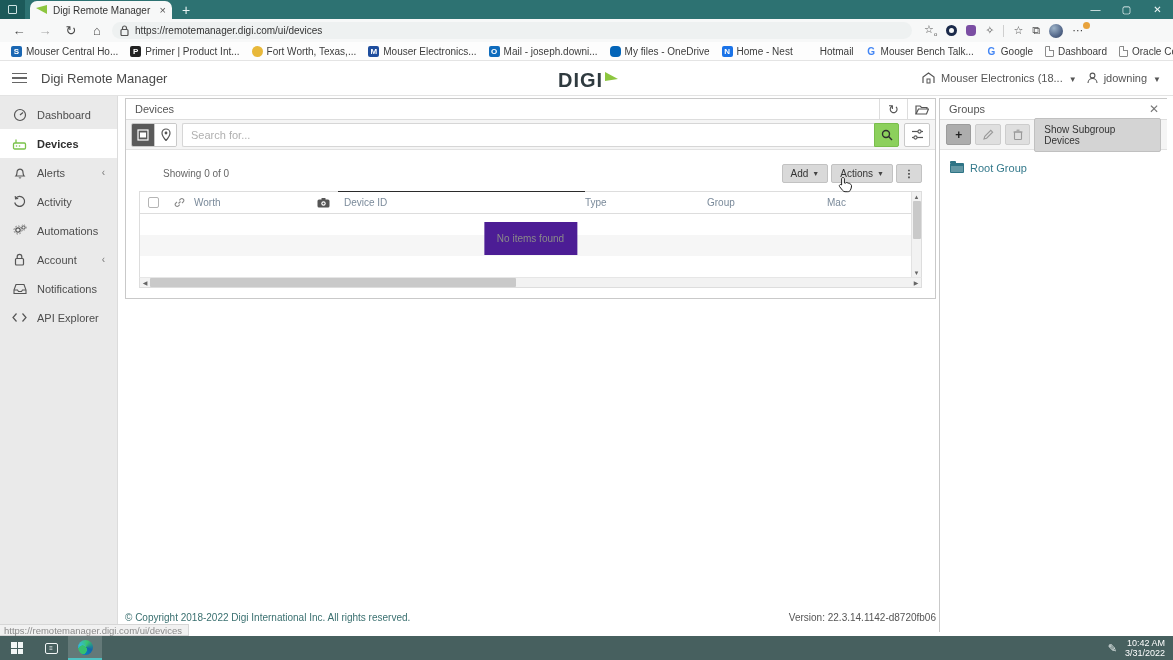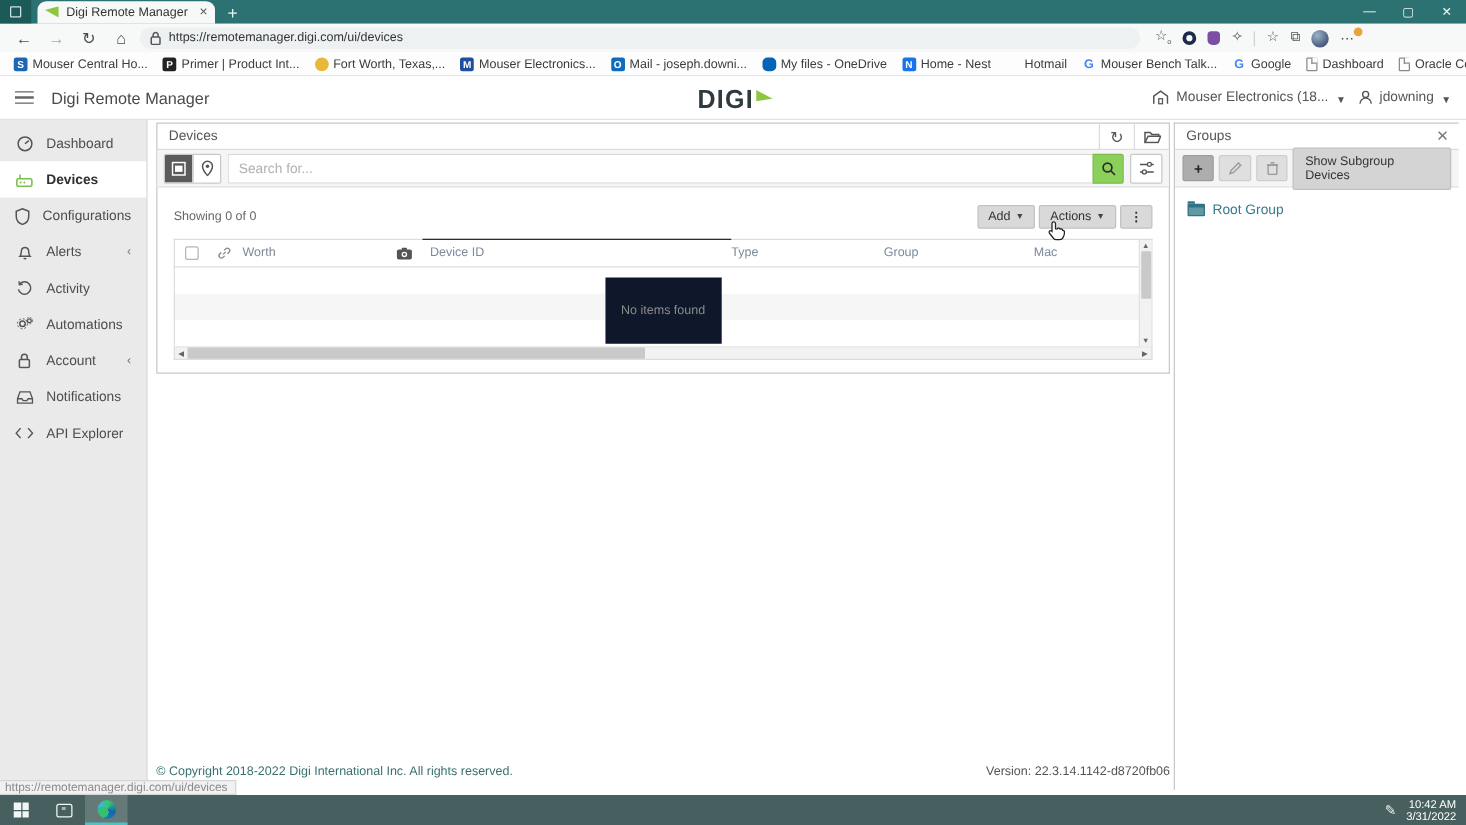--- a/index.html
+++ b/index.html
@@ -82,41 +82,41 @@
   .segbtn.on { background:#5a5a5a; color:#fff; }
   .segbtn + .segbtn { border-left:1px solid #c9c9c9; }
   .searchwrap { flex:1; display:flex; height:24px; }
   .searchinput { flex:1; border:1px solid #d6d6d6; border-right:none; border-radius:2px 0 0 2px; padding:0 8px; font-size:11px; color:#333; background:#fff; outline:none; font-family:"Liberation Sans",sans-serif; }
   .searchinput::placeholder { color:#b0b0b0; }
   .searchbtn { width:25px; height:24px; background:#8cd05c; border:1px solid #79bd4c; border-radius:0 2px 2px 0; display:flex; align-items:center; justify-content:center; color:#2e2e2e; }
   .advbtn { width:26px; height:24px; background:#fff; border:1px solid #c9c9c9; border-radius:2px; margin-left:5px; display:flex; align-items:center; justify-content:center; color:#555; }
 
   .dev-content { padding:8px 13px 10px; }
   .showrow { display:flex; align-items:center; margin:6px 0 8px; }
-  .showing { font-size:10px; color:#666; }
+  .showing { font-size:10px; color:#666;margin-left:24px; }
   .btngroup { margin-left:auto; display:flex; gap:3px; }
   .gbtn { background:#d9d9d9; border:1px solid #c2c2c2; border-radius:2px; height:19px; padding:0 8px; font-size:10px; color:#333; display:flex; align-items:center; gap:4px; }
   .gbtn .caret { font-size:7px; color:#444; }
   .gbtn.more { padding:0 7px; font-weight:bold; }
 
   
   .table { position:relative; border:1px solid #ddd; border-bottom:none; }
   .thead { display:flex; height:22px; border-bottom:1px solid #ddd; align-items:center; background:#fff; position:relative; }
   .th { font-size:10px; color:#7a8a9a; display:flex; align-items:center; }
   .th-check { width:26px; justify-content:center; }
   .cbx { width:11px; height:11px; border:1px solid #b5b5b5; border-radius:2px; background:#fff; }
   .th-link { width:26px; justify-content:center; color:#8a8a8a; }
   .th-name { width:146px; padding-left:2px; }
   .th-name .cam { margin-left:auto; margin-right:8px; }
   .th-devid { width:247px; padding-left:6px; }
   .th-type { width:122px; } .th-group { width:120px; } .th-mac { width:63px; }
   .sortbar { position:absolute; left:198px; top:-1px; width:247px; height:2px; background:#2b2b2b; }
   .tbody { position:relative; height:63px; }
   .trow { height:21px; } .trow:nth-child(2) { background:#f6f6f6; }
-  .noitems { position:absolute; left:50%; top:8px; transform:translateX(-50%); background:#0f172a; color:#8a8a8a; font-size:10px; padding:21px 13px; }
+  .noitems { position:absolute; left:50%; top:8px; transform:translateX(-50%); background:#4c1d95; color:#8a8a8a; font-size:10px; padding:11px 13px; }
   .vscroll { position:absolute; right:0; top:0; width:10px; height:85px; background:#f2f2f2; border-left:1px solid #e2e2e2; display:flex; flex-direction:column; align-items:center; }
   .vscroll .arr { font-size:6px; color:#666; height:9px; display:flex; align-items:center; }
   .vscroll .thumb { width:8px; height:38px; background:#c9c9c9; border-radius:1px; }
   .vscroll .fill { flex:1; }
   .hscroll { height:11px; background:#f2f2f2; border:1px solid #ddd; border-top:1px solid #e6e6e6; display:flex; align-items:center; }
   .hscroll .arr { width:10px; font-size:6px; color:#666; text-align:center; }
   .hscroll .thumb { width:366px; height:9px; background:#c9c9c9; border-radius:1px; }
   .hscroll .fill { flex:1; }
 
   
@@ -304,28 +304,20 @@
   <div class="side-item active">
     <span class="sic">
         <svg width="15" height="14" viewBox="0 0 15 14">
           <rect x="1.5" y="6" width="12" height="6" rx="1.2" fill="none" stroke="currentColor" stroke-width="1.3"></rect>
           <line x1="4" y1="6" x2="4" y2="2.5" stroke="currentColor" stroke-width="1.3"></line>
           <circle cx="4.5" cy="9" r="0.8" fill="currentColor"></circle>
           <circle cx="7.5" cy="9" r="0.8" fill="currentColor"></circle>
         </svg>
       </span>
     <span>Devices</span>
-  </div>
-  <div class="side-item">
-    <span class="sic">
-        <svg width="12" height="14" viewBox="0 0 12 14">
-          <path d="M6 1 L11 3 V7 C11 10.5 8.8 12.7 6 13.5 C3.2 12.7 1 10.5 1 7 V3 Z" fill="none" stroke="currentColor" stroke-width="1.2"></path>
-        </svg>
-      </span>
-    <span>Configurations</span>
   </div>
   <div class="side-item">
     <span class="sic">
         <svg width="12" height="14" viewBox="0 0 12 14">
           <path d="M2 10 C3 9 3 6.5 3.2 5 a3 3 0 0 1 5.6 0 C9 6.5 9 9 10 10 Z" fill="none" stroke="currentColor" stroke-width="1.2"></path>
           <path d="M5 11.5 a1.2 1.2 0 0 0 2 0" fill="none" stroke="currentColor" stroke-width="1.1"></path>
         </svg>
       </span>
     <span>Alerts</span>
     <span class="subchev">‹</span>

